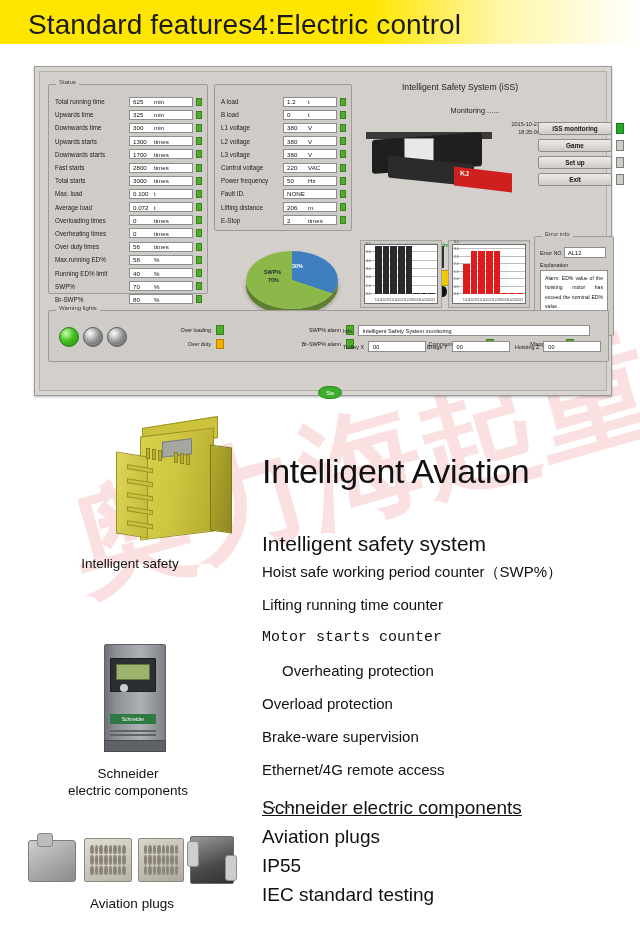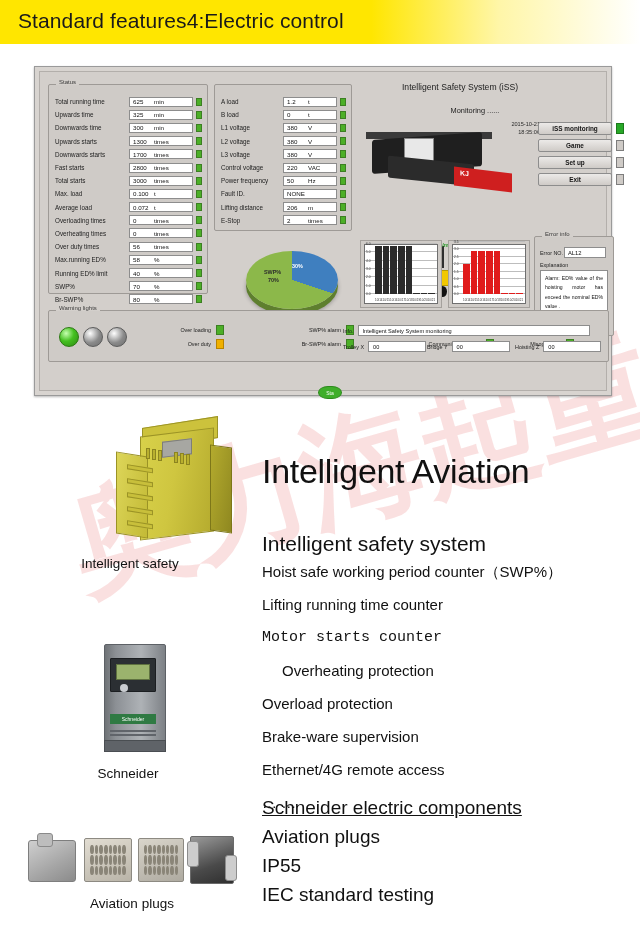--- a/index.html
+++ b/index.html
@@ -10,22 +10,22 @@
     font-family:"Liberation Sans", sans-serif;
     overflow:hidden;
   }
 
   
   .banner{
     position:absolute; left:0; top:0; width:640px; height:44px;
     background:linear-gradient(90deg,#ffe600 0%,#ffe600 58%,#fff6a8 78%,#ffffff 100%);
   }
   .banner-title{
-    position:absolute; left:18px; top:9px;
-    font-size:21px; color:#1a1a1a; letter-spacing:0.1px; white-space:nowrap;
+    position:absolute; left:28px; top:9px;
+    font-size:28px; color:#1a1a1a; letter-spacing:0.1px; white-space:nowrap;
   }
 
   
   .wm{
     position:absolute; pointer-events:none; color:rgba(222,60,60,0.16);
     font-family:"DejaVu Sans", sans-serif; font-weight:bold; white-space:nowrap;
   }
   .wm1{ left:60px; top:370px; font-size:120px; transform:rotate(-16deg); }
   .wm2{ left:200px; top:96px; font-size:92px; transform:rotate(-16deg); }
 
@@ -780,20 +780,21 @@
   <div class="vfd-panel"></div>
   <div class="vfd-lcd"></div>
   <div class="vfd-knob"></div>
   <div class="vfd-logo">Schneider</div>
   <div class="vfd-vent" style="top:90px;"></div>
   <div class="vfd-vent" style="top:94px;"></div>
   <div class="vfd-base"></div>
 </div>
 <div class="cap" style="left:18px; top:766px; width:220px;">
   <div>Schneider</div>
+  <div>electric components</div>
 </div>
 
 <div class="plugs-img">
   <div class="pl pl-hood">
     <div class="pl-neck"></div>
   </div>
   <div class="pl pl-ins1">
     <div class="pin-grid">
       <i class="pin"></i>
         <i class="pin"></i>

